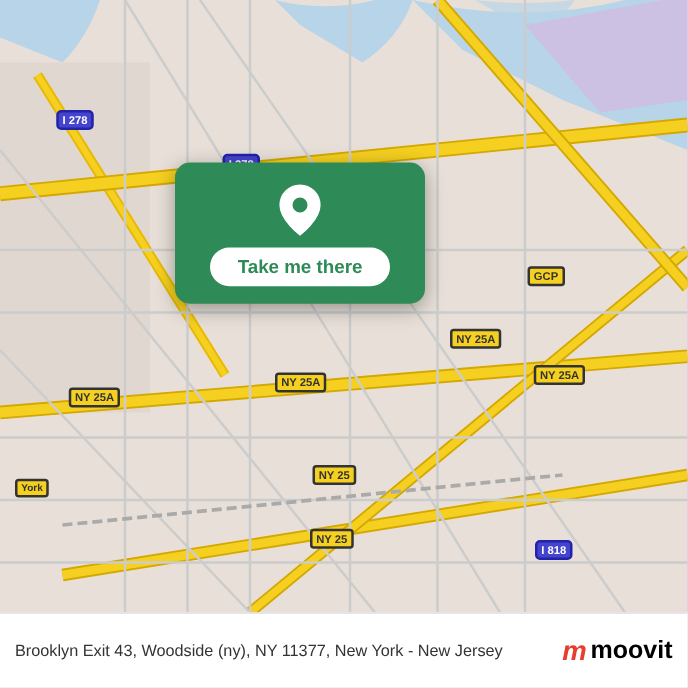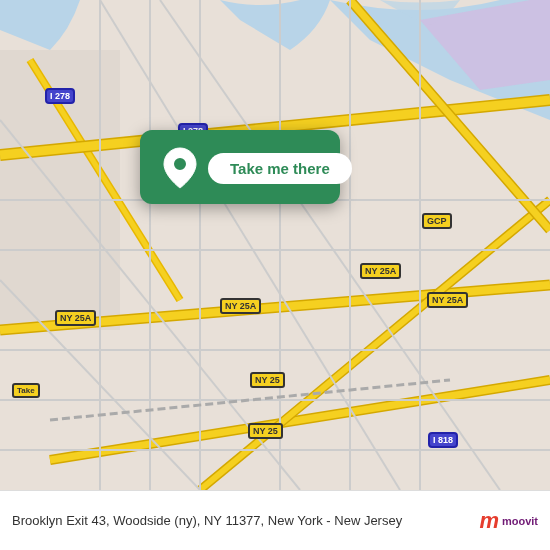--- a/index.html
+++ b/index.html
@@ -44,21 +44,21 @@
       position: absolute;
       top: 130px;
       left: 140px;
       width: 200px;
       background: #2e8b57;
       border-radius: 12px;
       padding: 16px 20px 14px;
       z-index: 20;
       box-shadow: 0 4px 16px rgba(0,0,0,0.35);
       display: flex;
-      flex-direction: row;
+      flex-direction: column;
       align-items: center;
       gap: 8px;
     }
 
     .location-pin {
       width: 44px;
       height: 44px;
       display: flex;
       align-items: center;
       justify-content: center;
@@ -104,23 +104,23 @@
       font-size: 18px;
       font-weight: bold;
     }
     .moovit-m {
       color: #e63d2e;
       font-style: italic;
       font-size: 22px;
       font-weight: 900;
     }
     .moovit-text {
-      color: #701a75;
+      color: #000000;
       font-weight: 700;
-      font-size: 11px;
+      font-size: 20px;
     }
 
     .attribution {
       position: absolute;
       bottom: 64px;
       left: 4px;
       font-size: 9px;
       color: #555;
       background: rgba(255,255,255,0.7);
       padding: 1px 3px;
@@ -197,21 +197,21 @@
   <div class="shield shield-blue" style="left:45px;top:88px;">I 278</div>
   <div class="shield shield-blue" style="left:178px;top:123px;">I 278</div>
   <div class="shield" style="left:55px;top:310px;">NY 25A</div>
   <div class="shield" style="left:220px;top:298px;">NY 25A</div>
   <div class="shield" style="left:360px;top:263px;">NY 25A</div>
   <div class="shield" style="left:250px;top:372px;">NY 25</div>
   <div class="shield" style="left:248px;top:423px;">NY 25</div>
   <div class="shield" style="left:422px;top:213px;">GCP</div>
   <div class="shield shield-blue" style="left:428px;top:432px;">I 818</div>
   <div class="shield" style="left:427px;top:292px;">NY 25A</div>
-  <div class="shield" style="left:12px;top:383px; font-size:8px;">Take</div>
+  <div class="shield" style="left:12px;top:383px; font-size:8px;">York</div>
 
   <div class="action-card">
 
     <div class="location-pin">
       <svg width="40" height="44" viewBox="0 0 40 44" fill="none" xmlns="http://www.w3.org/2000/svg">
         <path d="M20 2C11.16 2 4 9.16 4 18C4 30 20 42 20 42C20 42 36 30 36 18C36 9.16 28.84 2 20 2Z" fill="white" stroke="white" stroke-width="1"></path>
         <circle cx="20" cy="18" r="7" fill="#2e8b57" stroke="white" stroke-width="2"></circle>
       </svg>
     </div>
 

